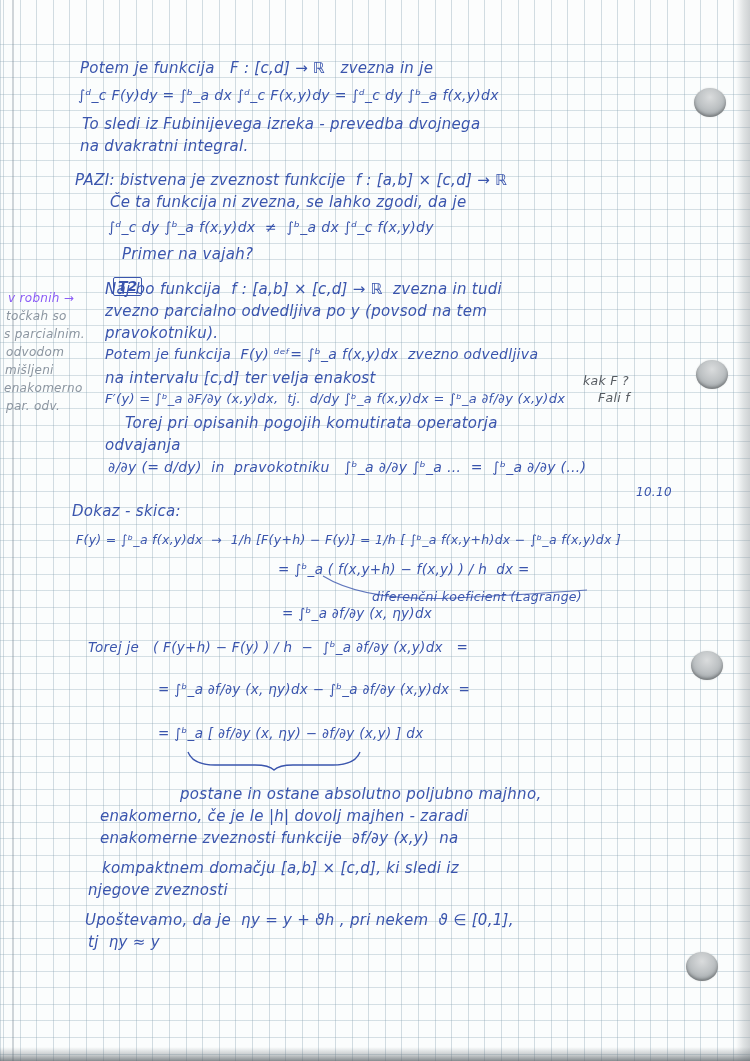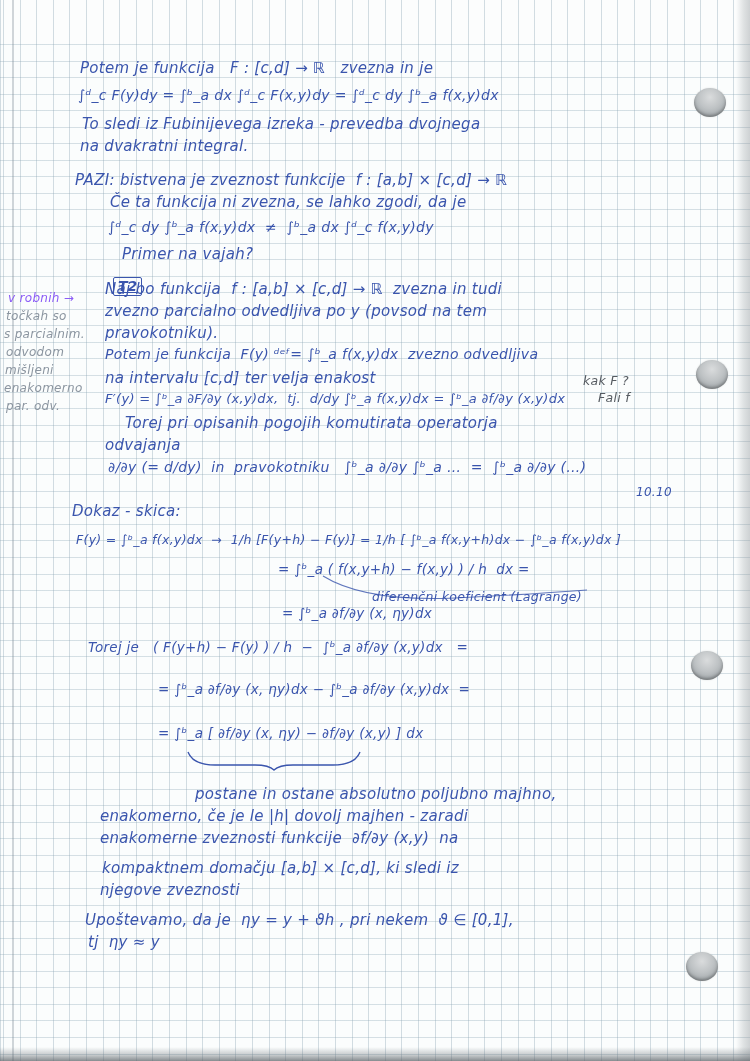--- a/index.html
+++ b/index.html
@@ -58,25 +58,25 @@
     <div class="hw" style="left: 108px; top: 460px; font-size: 14px; color: rgb(58, 85, 173);">∂/∂y (= d/dy)  in  pravokotniku   ∫ᵇ_a ∂/∂y ∫ᵇ_a …  =  ∫ᵇ_a ∂/∂y (…)</div>
     <div class="hw" style="left: 636px; top: 486px; font-size: 12px; color: rgb(58, 85, 173);">10.10</div>
     <div class="hw" style="left: 72px; top: 503px; font-size: 15px; color: rgb(58, 85, 173);">Dokaz - skica:</div>
     <div class="hw" style="left: 76px; top: 533px; font-size: 12.5px; color: rgb(58, 85, 173);">F(y) = ∫ᵇ_a f(x,y)dx  →  1/h [F(y+h) − F(y)] = 1/h [ ∫ᵇ_a f(x,y+h)dx − ∫ᵇ_a f(x,y)dx ]</div>
     <div class="hw" style="left: 278px; top: 562px; font-size: 13.5px; color: rgb(58, 85, 173);">= ∫ᵇ_a ( f(x,y+h) − f(x,y) ) / h  dx =</div>
     <div class="hw" style="left: 372px; top: 590px; font-size: 12.5px; color: rgb(58, 85, 173);">diferenčni koeficient (Lagrange)</div>
     <div class="hw" style="left: 282px; top: 606px; font-size: 13.5px; color: rgb(58, 85, 173);">= ∫ᵇ_a ∂f/∂y (x, ηy)dx</div>
     <div class="hw" style="left: 88px; top: 640px; font-size: 13.5px; color: rgb(58, 85, 173);">Torej je   ( F(y+h) − F(y) ) / h  −  ∫ᵇ_a ∂f/∂y (x,y)dx   =</div>
     <div class="hw" style="left: 158px; top: 682px; font-size: 13.5px; color: rgb(58, 85, 173);">= ∫ᵇ_a ∂f/∂y (x, ηy)dx − ∫ᵇ_a ∂f/∂y (x,y)dx  =</div>
     <div class="hw" style="left: 158px; top: 726px; font-size: 13.5px; color: rgb(58, 85, 173);">= ∫ᵇ_a [ ∂f/∂y (x, ηy) − ∂f/∂y (x,y) ] dx</div>
-    <div class="hw" style="left: 195px; top: 786px; font-size: 15px; color: rgb(58, 85, 173);">postane in ostane absolutno poljubno majhno,</div>
+    <div class="hw" style="left: 180px; top: 786px; font-size: 15px; color: rgb(58, 85, 173);">postane in ostane absolutno poljubno majhno,</div>
     <div class="hw" style="left: 100px; top: 808px; font-size: 15px; color: rgb(58, 85, 173);">enakomerno, če je le |h| dovolj majhen - zaradi</div>
     <div class="hw" style="left: 100px; top: 830px; font-size: 15px; color: rgb(58, 85, 173);">enakomerne zveznosti funkcije  ∂f/∂y (x,y)  na</div>
     <div class="hw" style="left: 102px; top: 860px; font-size: 15px; color: rgb(58, 85, 173);">kompaktnem domačju [a,b] × [c,d], ki sledi iz</div>
-    <div class="hw" style="left: 100px; top: 882px; font-size: 15px; color: rgb(58, 85, 173);">njegove zveznosti</div>
+    <div class="hw" style="left: 88px; top: 882px; font-size: 15px; color: rgb(58, 85, 173);">njegove zveznosti</div>
     <div class="hw" style="left: 85px; top: 912px; font-size: 15px; color: rgb(58, 85, 173);">Upoštevamo, da je  ηy = y + ϑh , pri nekem  ϑ ∈ [0,1],</div>
     <div class="hw" style="left: 88px; top: 934px; font-size: 15px; color: rgb(58, 85, 173);">tj  ηy ≈ y</div>
     <div class="hw" style="left: 8px; top: 292px; font-size: 12px; color: #8b5cf6;">v robnih →</div>
     <div class="hw" style="left: 6px; top: 310px; font-size: 12px; color: rgb(139, 149, 160);">točkah so</div>
     <div class="hw" style="left: 4px; top: 328px; font-size: 12px; color: rgb(139, 149, 160);">s parcialnim.</div>
     <div class="hw" style="left: 6px; top: 346px; font-size: 12px; color: rgb(139, 149, 160);">odvodom</div>
     <div class="hw" style="left: 5px; top: 364px; font-size: 12px; color: rgb(139, 149, 160);">mišljeni</div>
     <div class="hw" style="left: 4px; top: 382px; font-size: 12px; color: rgb(139, 149, 160);">enakomerno</div>
     <div class="hw" style="left: 6px; top: 400px; font-size: 12px; color: rgb(139, 149, 160);">par. odv.</div>
     <div class="hw" style="left: 583px; top: 374px; font-size: 12.5px; color: rgb(86, 91, 97);">kak F ?</div>

